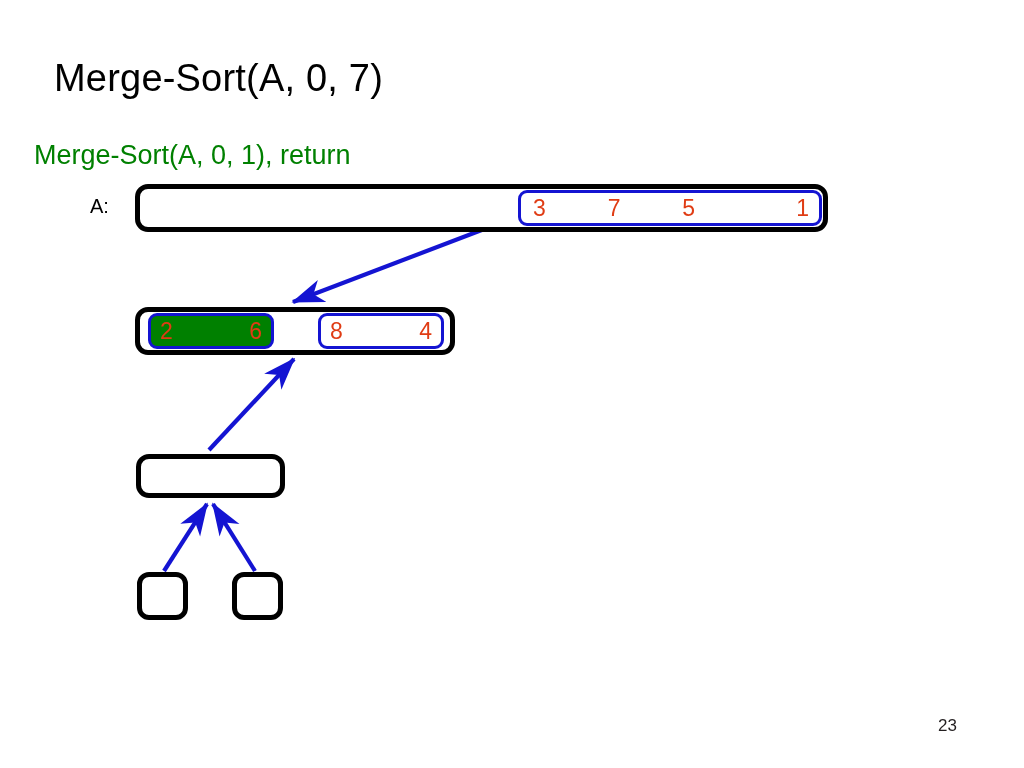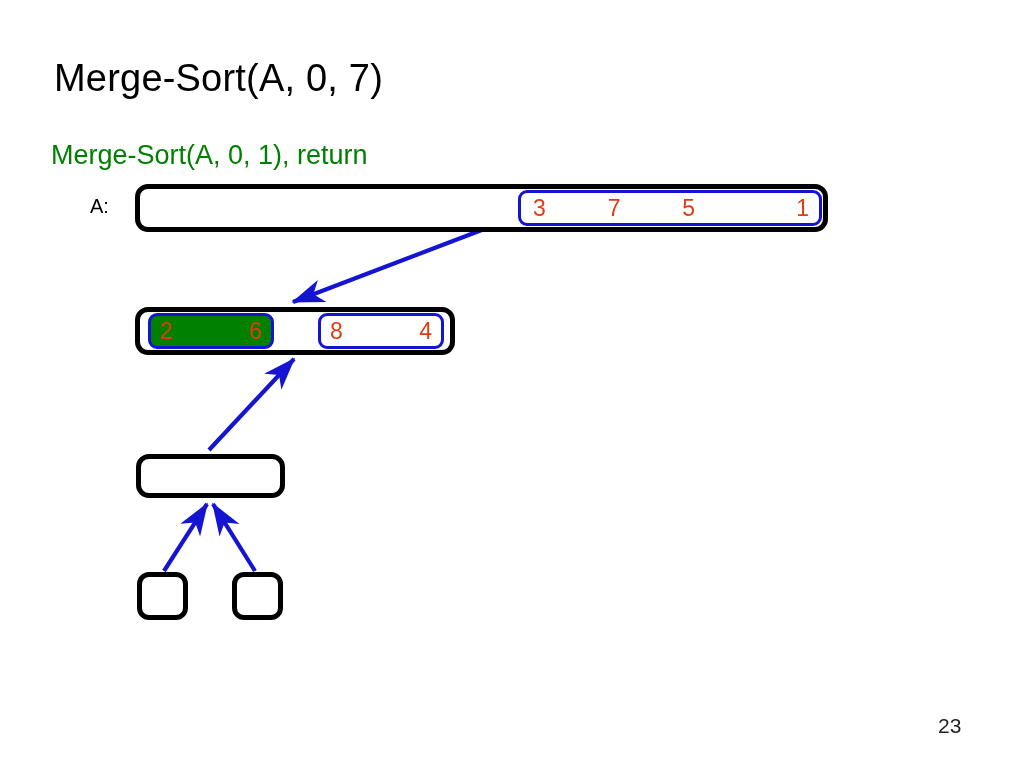--- a/index.html
+++ b/index.html
@@ -30,41 +30,41 @@
     left: 54px;
     top: 47px;
     font-size: 38px;
     line-height: 44px;
     color: #000000;
     white-space: nowrap;
     letter-spacing: 0.2px;
   }
   .slide-subtitle {
     position: absolute;
-    left: 51px;
+    left: 34px;
     top: 130px;
     font-size: 27px;
     line-height: 32px;
     color: #008000;
     white-space: nowrap;
   }
   .array-label {
     position: absolute;
     left: 90px;
     top: 185px;
     font-size: 20px;
     line-height: 24px;
     color: #000000;
     white-space: nowrap;
   }
   .page-number {
     position: absolute;
     left: 938px;
     top: 707px;
-    font-size: 21px;
+    font-size: 17px;
     line-height: 20px;
     color: #231f20;
     white-space: nowrap;
   }
 
   
   .outer-box {
     position: absolute;
     box-sizing: border-box;
     border: 5px solid #000000;

